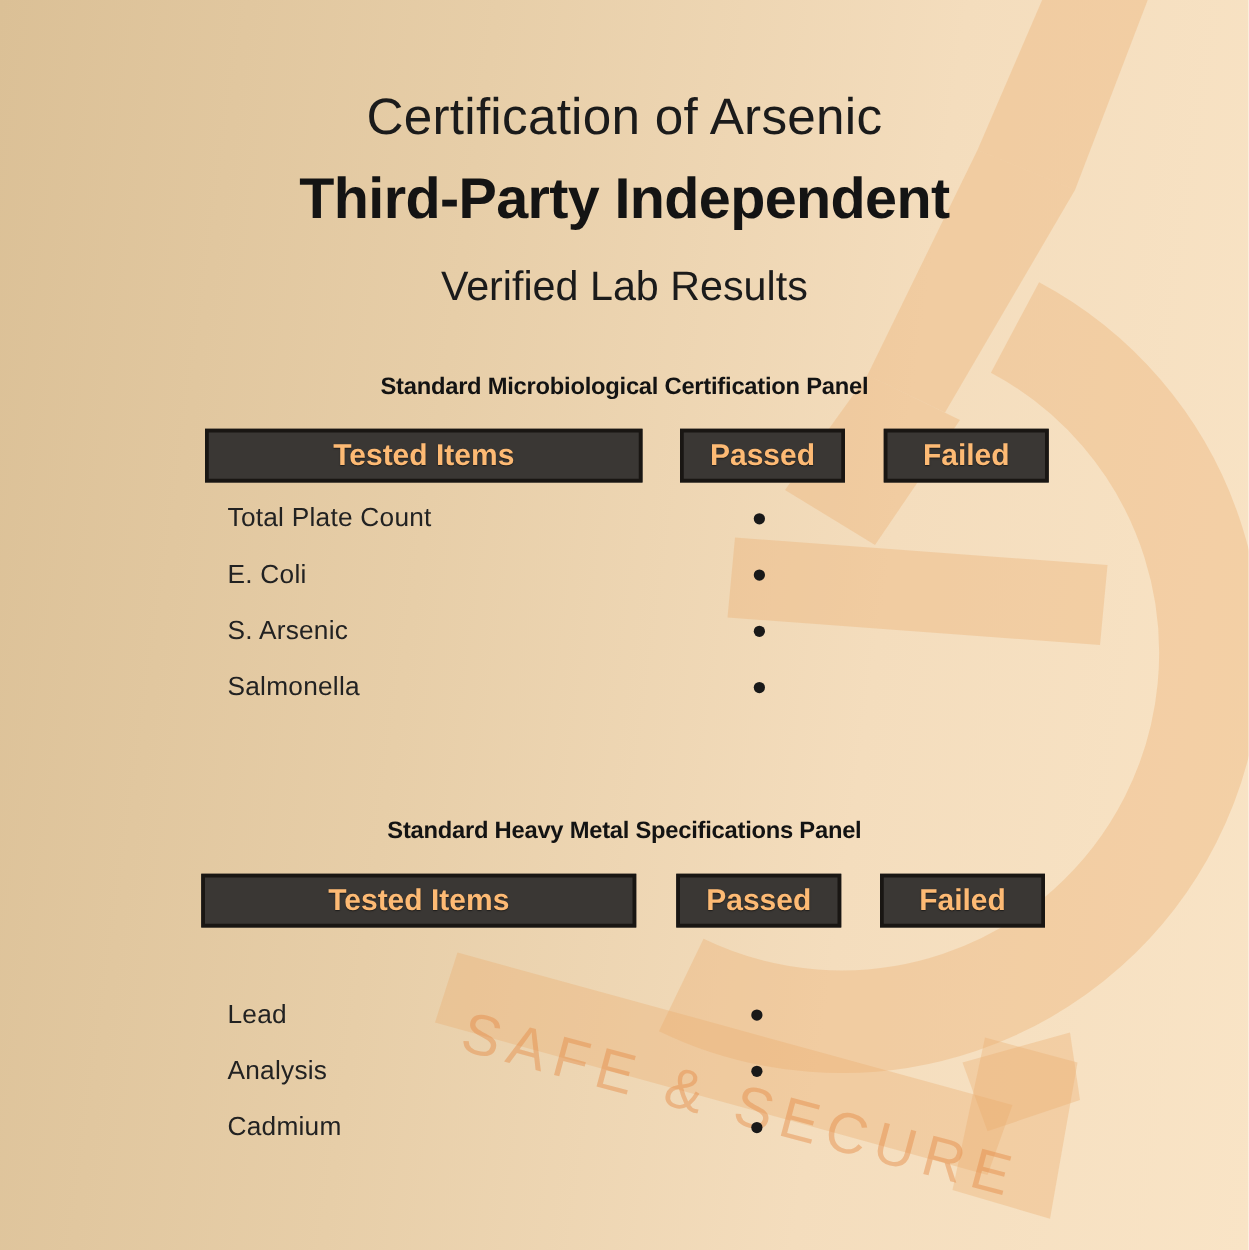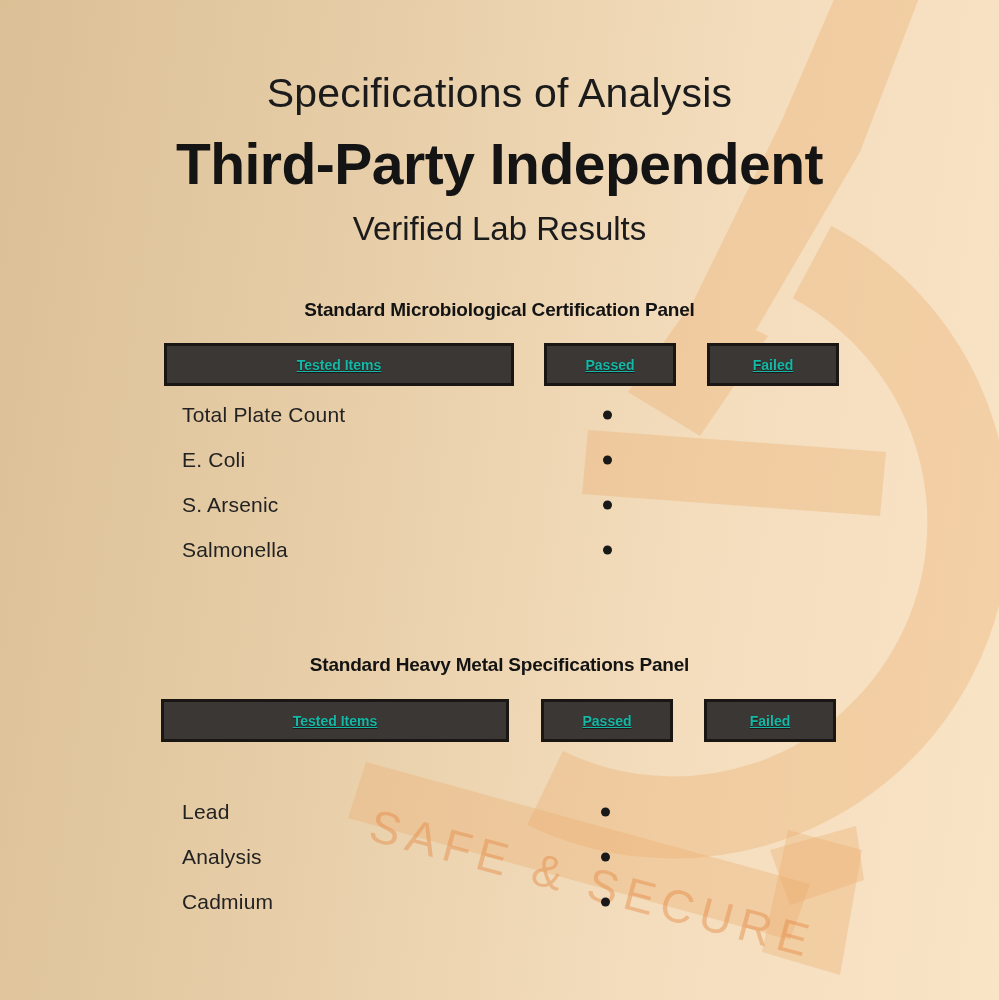--- a/index.html
+++ b/index.html
@@ -19,38 +19,37 @@
     font-size:46px;font-weight:500;letter-spacing:7px;white-space:nowrap;
     color:rgba(229,138,69,.45);
     transform:rotate(15deg);transform-origin:left top;
     pointer-events:none;
   }
 
   
   .headline{position:absolute;left:0;top:0;width:100%;text-align:center;color:#1b1b1b;}
   .headline h1,.headline h2,.headline h3{position:absolute;left:0;width:100%;margin:0;}
   .t1{top:70px;font-size:41px;font-weight:500;letter-spacing:.2px;}
-  .t2{top:131px;font-size:57px;font-weight:bold;letter-spacing:-.5px;color:#141414;}
+  .t2{top:131px;font-size:46px;font-weight:bold;letter-spacing:-.5px;color:#141414;}
   .t3{top:210px;font-size:33px;font-weight:400;}
 
   
   .panel-title{
     position:absolute;left:0;width:100%;text-align:center;
     font-size:19px;font-weight:bold;letter-spacing:-.2px;color:#131313;
   }
   .p1 .panel-title{top:299px;}
   .p2 .panel-title{top:654px;}
 
   .col-box{
     position:absolute;height:37px;
     background:#3a3734;border:3px solid #191613;
-    color:#14b8a6;font-size:14px;font-weight:bold;
+    color:#fdba74;font-size:24px;font-weight:bold;
     display:flex;align-items:center;justify-content:center;
     text-shadow:0 1px 1px rgba(0,0,0,.5);
-    text-decoration:underline;
   }
   .p1 .col-box{top:343px;}
   .p2 .col-box{top:699px;}
   .p1 .col-tested{left:164px;width:344px;}
   .p1 .col-passed{left:544px;width:126px;}
   .p1 .col-failed{left:707px;width:126px;}
   .p2 .col-tested{left:161px;width:342px;}
   .p2 .col-passed{left:541px;width:126px;}
   .p2 .col-failed{left:704px;width:126px;}
 
@@ -83,21 +82,21 @@
       <polygon points="366,762 810,884 790,940 348,818"></polygon>
       <polygon points="770,850 856,826 864,880 790,905"></polygon>
       <polygon points="788,830 862,850 840,975 762,952"></polygon>
     </g>
     <path d="M 812 262 A 295 295 0 0 1 545 788" fill="none" stroke="#ecab6d" stroke-opacity="0.35" stroke-width="82"></path>
   </svg>
 
   <div class="safe-secure">SAFE &amp; SECURE</div>
 
   <div class="headline">
-    <h1 class="t1">Specifications of Analysis</h1>
+    <h1 class="t1">Certification of Arsenic</h1>
     <h2 class="t2">Third-Party Independent</h2>
     <h3 class="t3">Verified Lab Results</h3>
   </div>
 
   <section class="panel p1">
     <div class="panel-title">Standard Microbiological Certification Panel</div>
 
     <div class="col-box col-tested">Tested Items</div>
     <div class="col-box col-passed">Passed</div>
     <div class="col-box col-failed">Failed</div>

